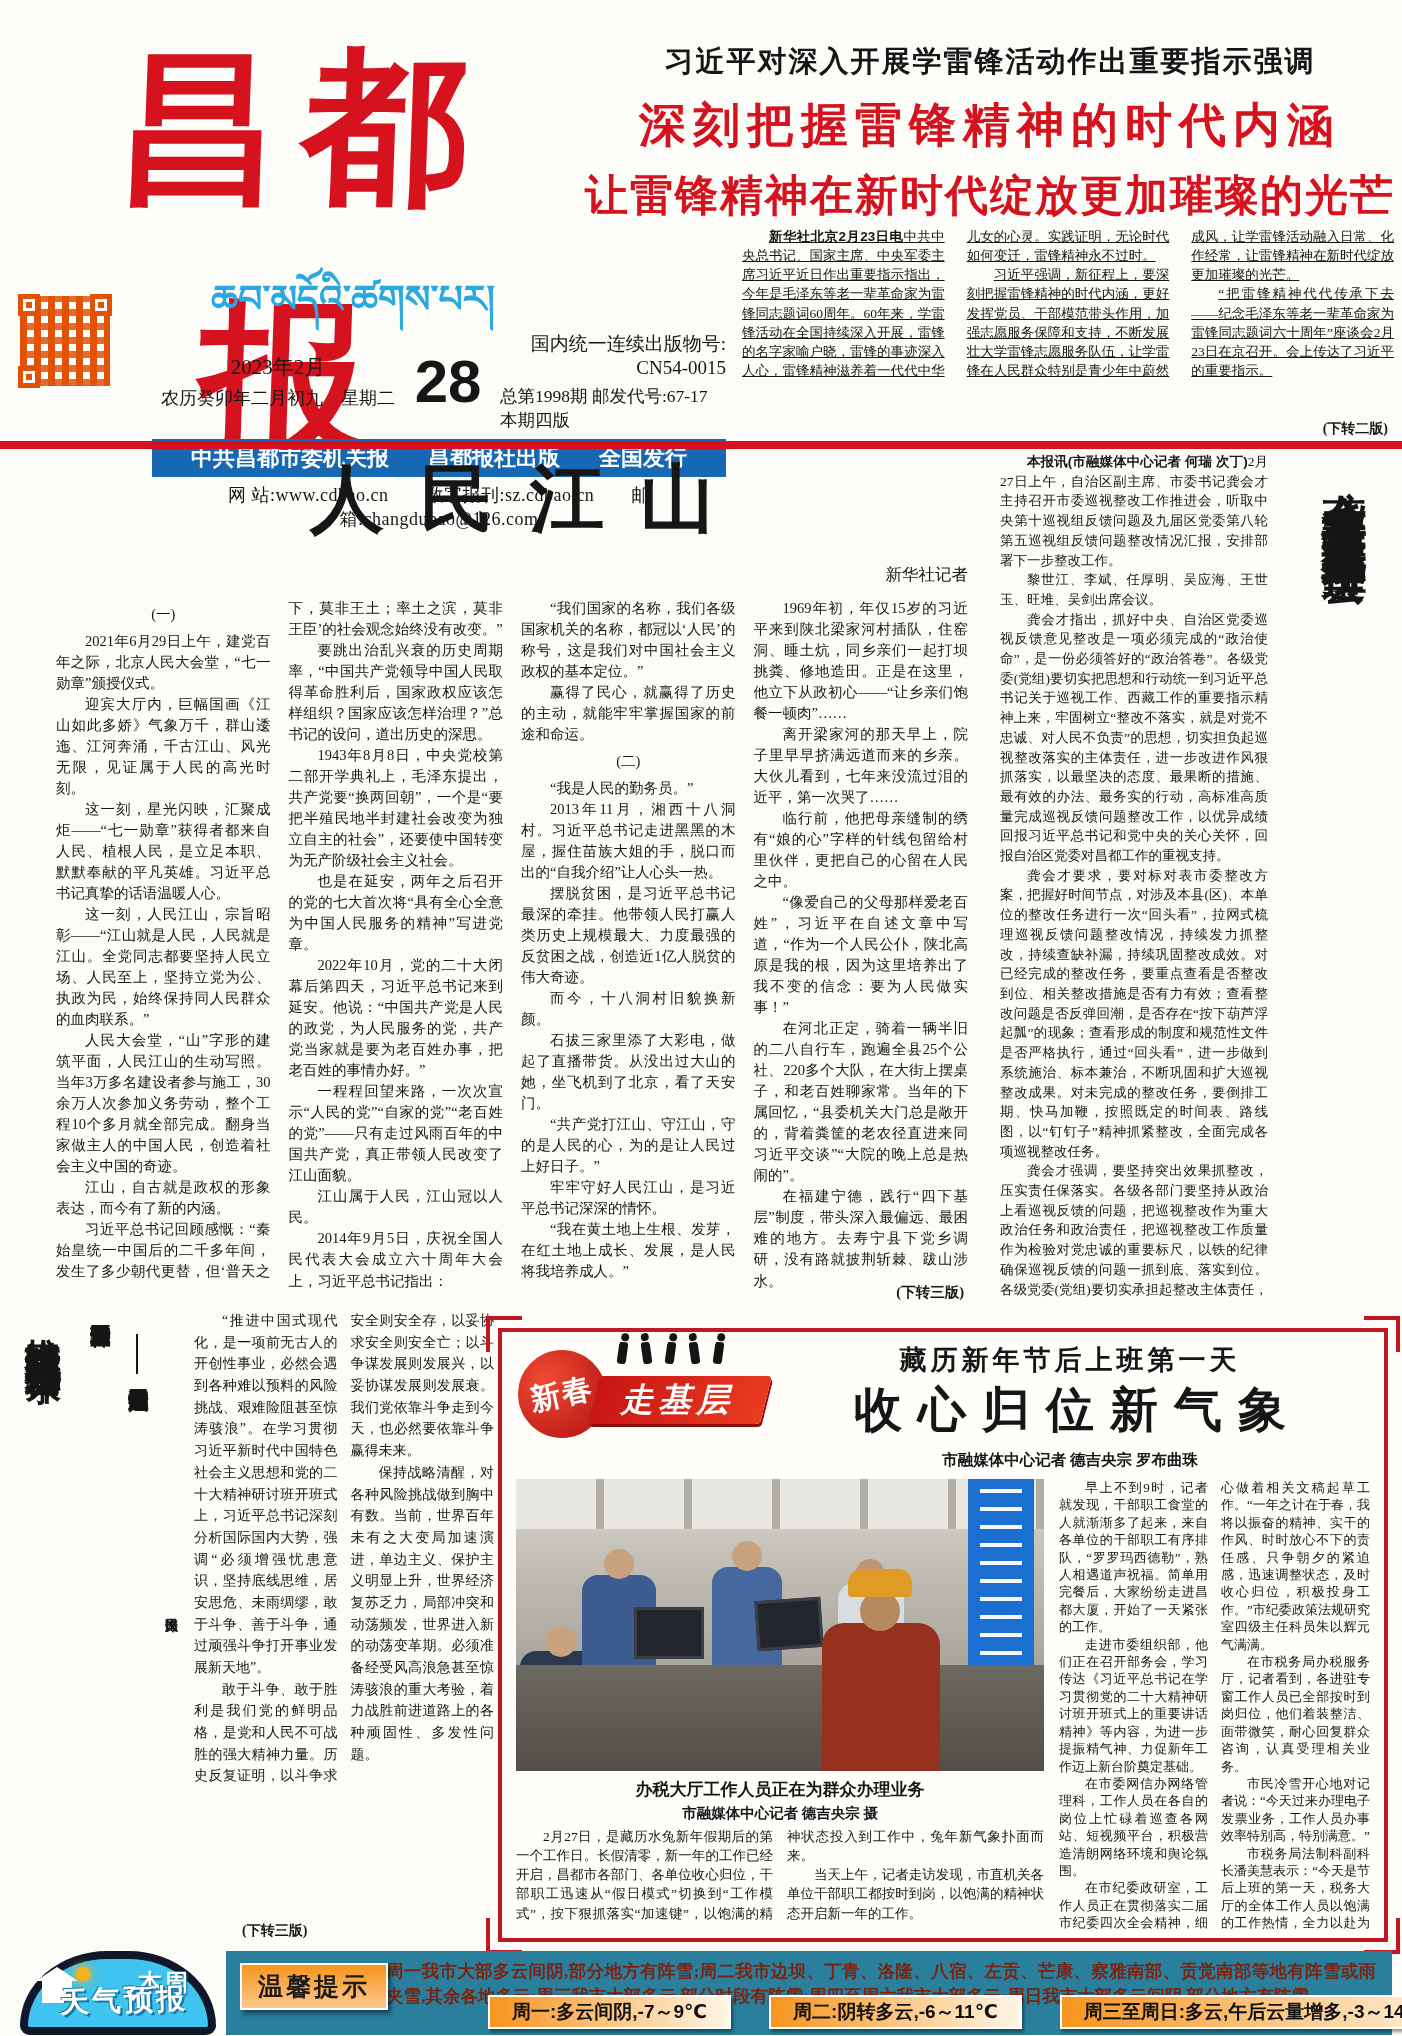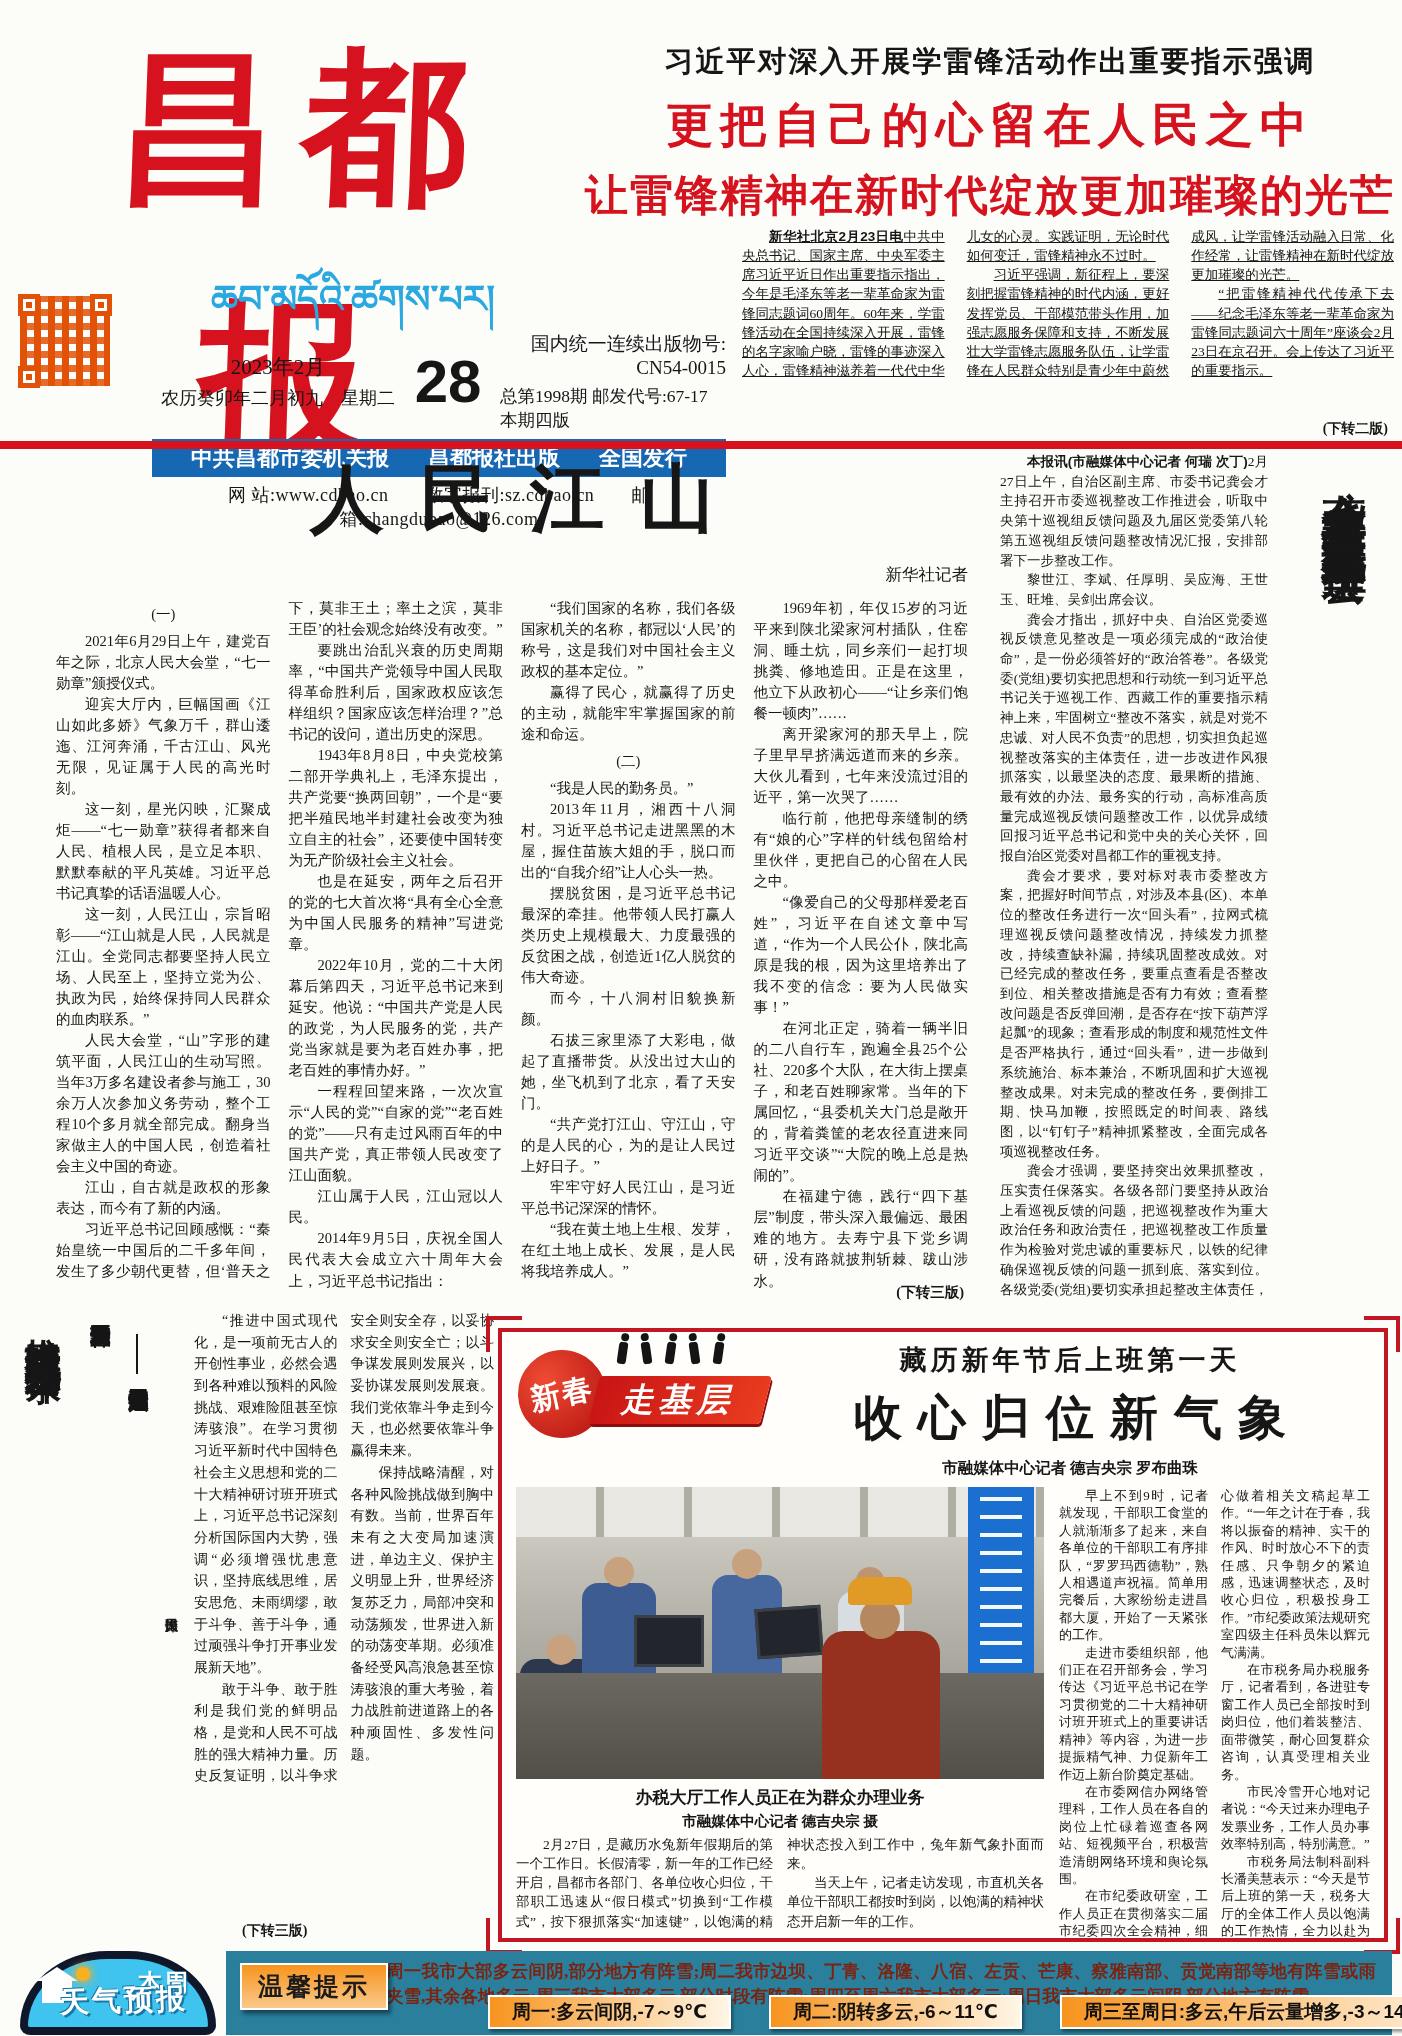--- a/index.html
+++ b/index.html
@@ -93,21 +93,21 @@
   .logo-figs{position: absolute;left:102px;top:2px;display:flex;gap:15px;}
   .fig{width:9px;height:22px;background:#151515;border-radius:3px;position:relative;}
   .fig::before{content:"";position:absolute;top:-9px;left:1px;width:8px;height:8px;border-radius:50%;background:#151515;}
   .fig:nth-child(odd){transform:rotate(8deg);} .fig:nth-child(even){transform:rotate(-8deg);}
   .logo-ribbon{position:absolute;left:78px;top:36px;width:172px;height:48px;
     background:linear-gradient(100deg,#c81414,#ea3c20);transform:skewX(-14deg);display:flex;align-items:center;
     justify-content:center;color:#fff;font-size:33px;font-weight:900;letter-spacing:5px;border-radius:4px;
     box-shadow:2px 3px 0 #8d0d0d;font-family:"Liberation Sans","DejaVu Sans",sans-serif;}
   .box-head-text{flex:1;padding-top:2px;}
   .box-kicker{text-align:center;font-size:27px;font-weight:900;letter-spacing:4px;}
-  .box-headline{text-align:center;font-size:48px;font-weight:900;letter-spacing:16px;text-indent:16px;margin-top:8px;}
+  .box-headline{text-align:center;font-size:48px;font-weight:900;letter-spacing:16px;text-indent:16px;}
   .box-byline{text-align:center;font-size:15.5px;margin-top:8px;font-weight:bold;}
   .box-content{display:flex;gap:15px;padding:6px 14px 8px;height:468px;box-sizing:border-box;}
   .box-left{width:528px;display:flex;flex-direction:column;flex:none;}
   .caption{font-size:17px;font-weight:bold;text-align:center;margin-top:7px;
     font-family:"Liberation Sans","DejaVu Sans",sans-serif;}
   .credit{font-size:14.5px;text-align:center;margin:3px 0 4px;font-weight:bold;}
   .left-body{flex:1;column-count:2;column-gap:14px;font-size:13.5px;line-height:1.42;text-align:justify;overflow:hidden;}
   .left-body p,.box-right p{text-indent:2em;}
   .box-right{flex:1;column-count:2;column-gap:13px;font-size:13px;line-height:1.34;text-align:justify;overflow:hidden;}
 
@@ -189,21 +189,21 @@
       <span>昌都报社出版</span>
       <span>全国发行</span>
     </div>
     <div class="contact">网 站:www.cdbao.cn　　数字报刊:sz.cdbao.cn　　邮 箱:changdubao@126.com</div>
   </div>
 
   <div class="red-rule"></div>
 
   <div class="top-article">
     <div class="kicker fs">习近平对深入开展学雷锋活动作出重要指示强调</div>
-    <div class="red-h1 fs">更把自己的心留在人民之中</div>
+    <div class="red-h1 fs">深刻把握雷锋精神的时代内涵</div>
     <div class="red-h2 fs">让雷锋精神在新时代绽放更加璀璨的光芒</div>
     <div class="top-body">
       <p><span class="lead">新华社北京2月23日电</span><span>中共中央总书记、国家主席、中央军委主席习近平近日作出重要指示指出，今年是毛泽东等老一辈革命家为雷锋同志题词60周年。60年来，学雷锋活动在全国持续深入开展，雷锋的名字家喻户晓，雷锋的事迹深入人心，雷锋精神滋养着一代代中华儿女的心灵。实践证明，无论时代如何变迁，雷锋精神永不过时。</span></p>
       <span><p>习近平强调，新征程上，要深刻把握雷锋精神的时代内涵，更好发挥党员、干部模范带头作用，加强志愿服务保障和支持，不断发展壮大学雷锋志愿服务队伍，让学雷锋在人民群众特别是青少年中蔚然成风，让学雷锋活动融入日常、化作经常，让雷锋精神在新时代绽放更加璀璨的光芒。</p><p>“把雷锋精神代代传承下去——纪念毛泽东等老一辈革命家为雷锋同志题词六十周年”座谈会2月23日在京召开。会上传达了习近平的重要指示。</p></span>
     </div>
     <div class="top-jump">(下转二版)</div>
   </div>
 
   <div class="main-article">
     <div class="main-headline fs">人民江山</div>

